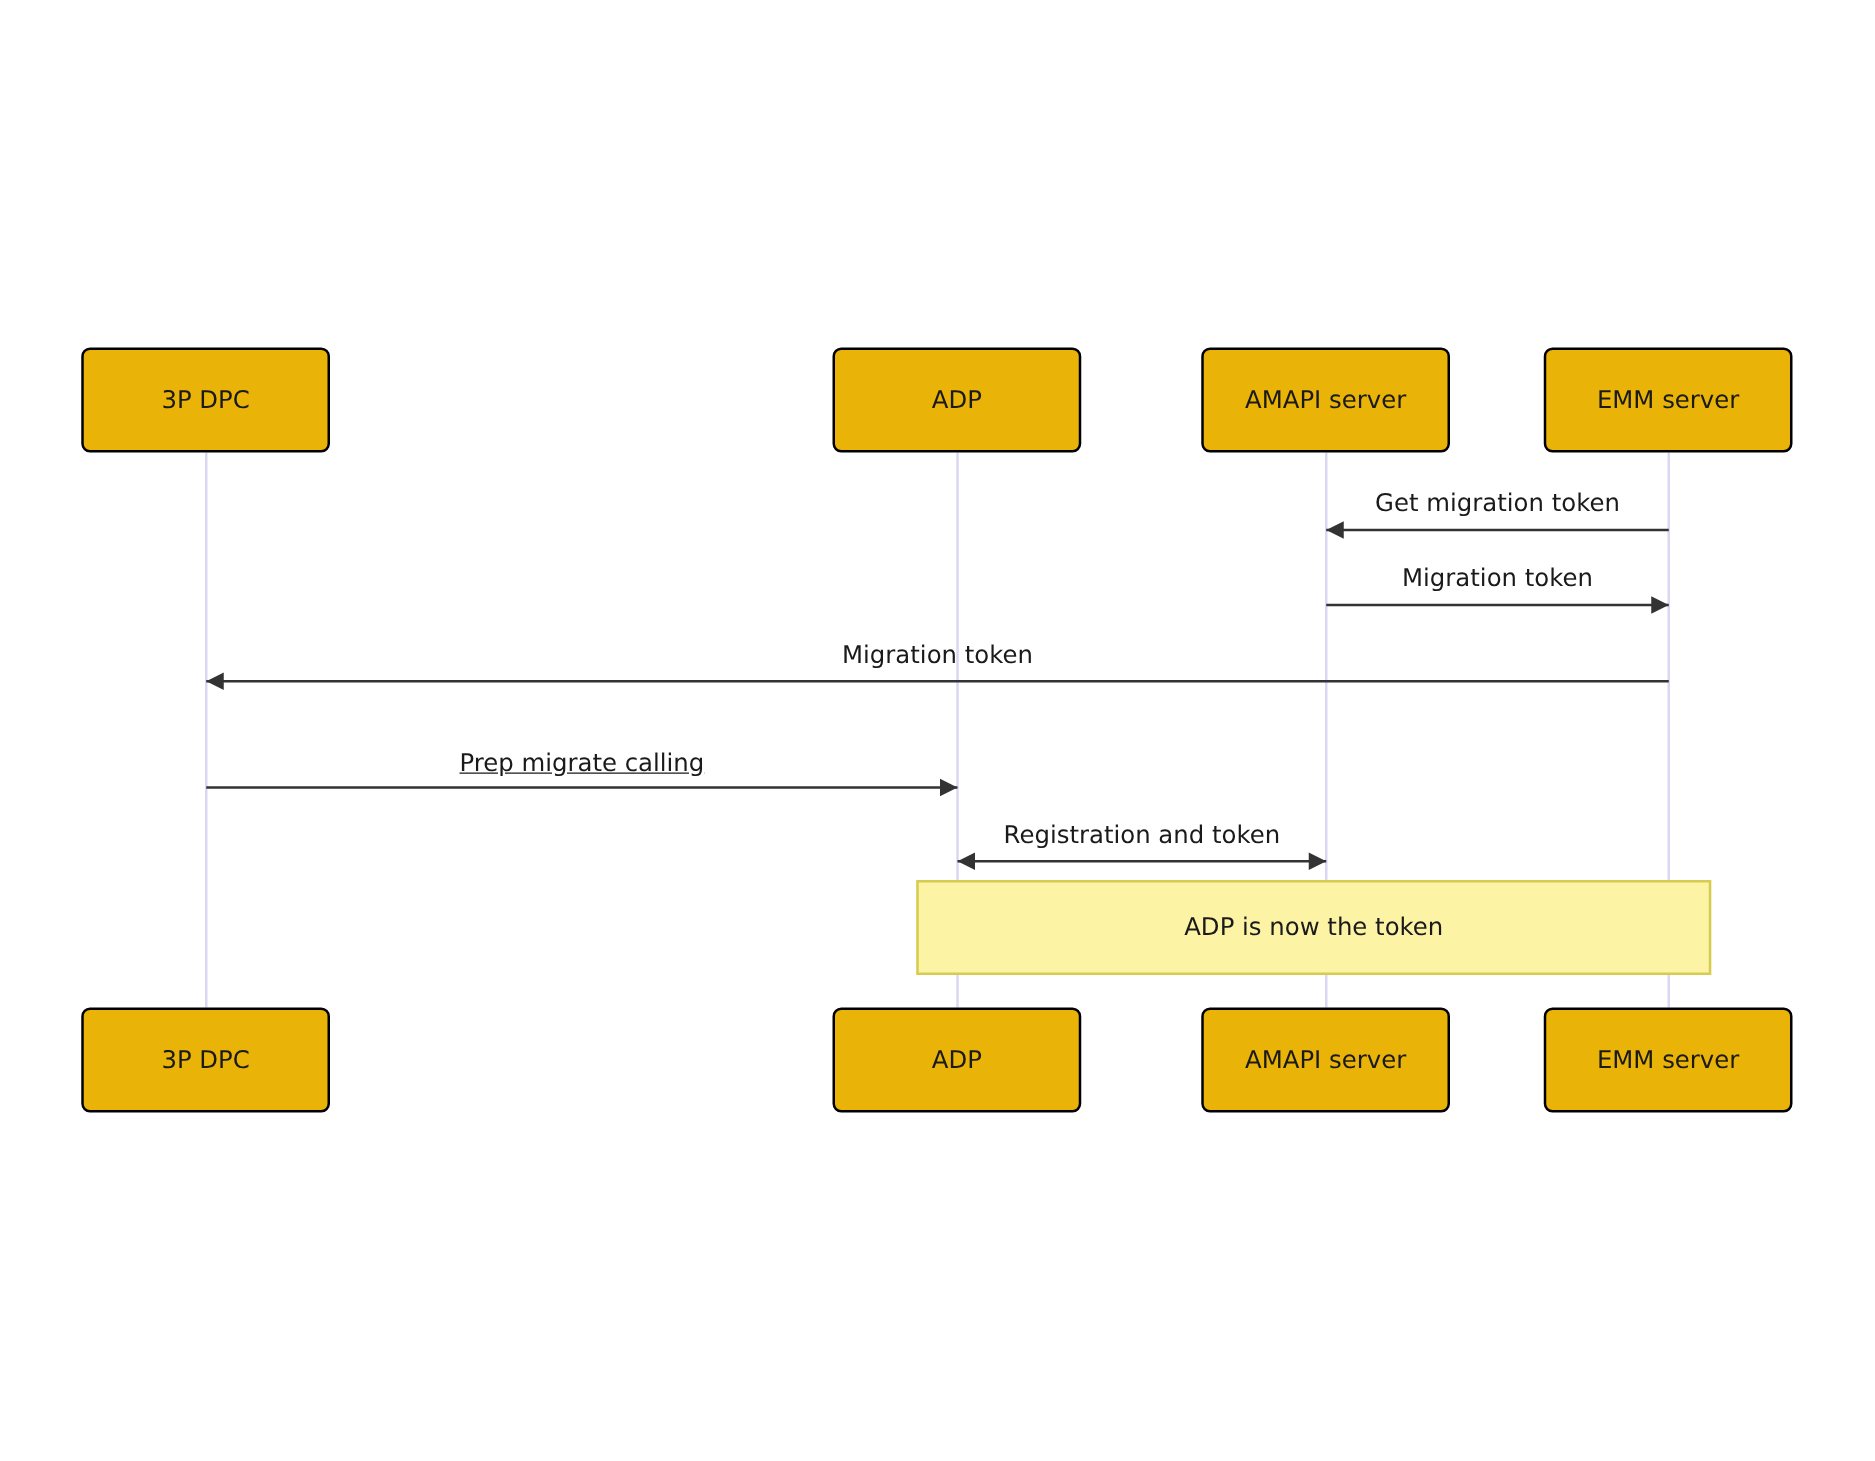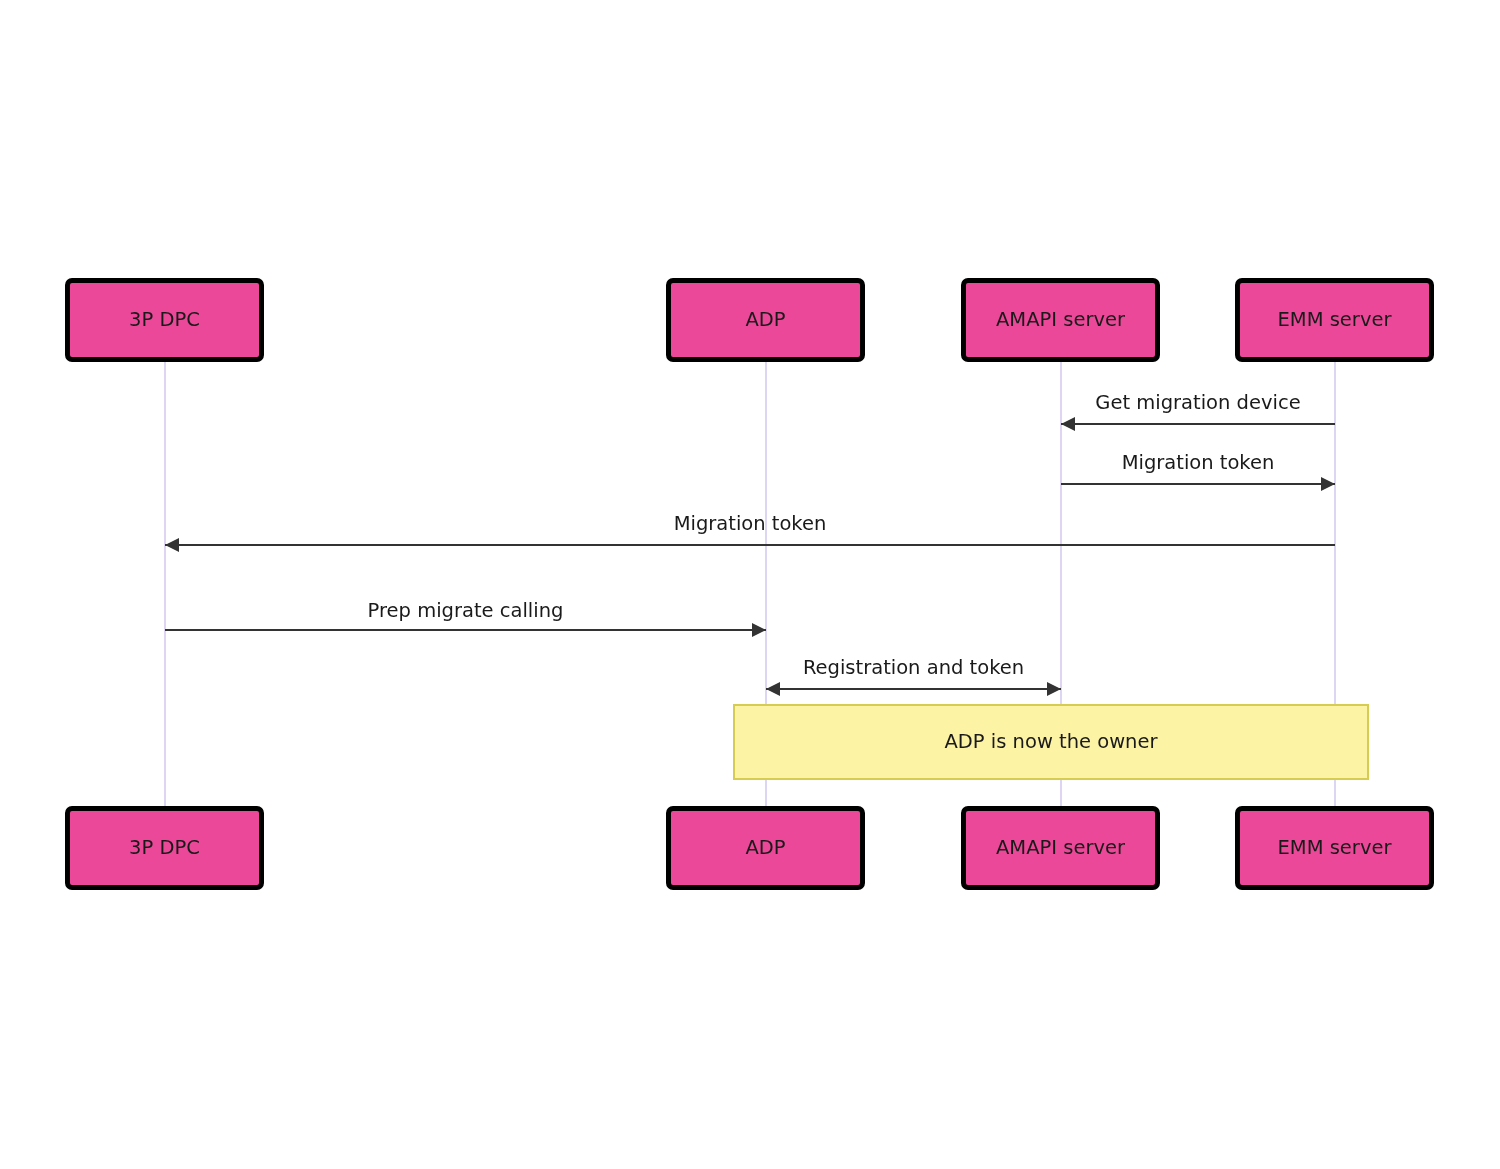--- a/index.html
+++ b/index.html
@@ -22,22 +22,22 @@
     width: 2px;
     background: #ddd6f3;
     top: 362px;
     height: 444px;
   }
   .participant {
     position: absolute;
     width: 199px;
     height: 84px;
     box-sizing: border-box;
-    background: #ec4899;
-    border: 5px solid #000000;
+    background: #eab308;
+    border: 2px solid #000000;
     border-radius: 7px;
     display: flex;
     align-items: center;
     justify-content: center;
   }
   .participant-label {
     font-size: 19.5px;
     color: #1a1a1a;
     line-height: 1.2;
     text-align: center;
@@ -123,21 +123,21 @@
   </div>
   <div class="participant" style="left:961px; top:278px;">
     <span class="participant-label">AMAPI server</span>
   </div>
   <div class="participant" style="left:1235px; top:278px;">
     <span class="participant-label">EMM server</span>
   </div>
 
   <div class="msg" style="left:1061px; width:274px; top:423px;">
     <div class="msg-label">
-      <span>Get migration device</span>
+      <span>Get migration token</span>
     </div>
     <div class="msg-line"></div>
     <div class="arrowhead left"></div>
   </div>
 
   <div class="msg" style="left:1061px; width:274px; top:483px;">
     <div class="msg-label">
       <span>Migration token</span>
     </div>
     <div class="msg-line"></div>
@@ -146,39 +146,39 @@
 
   <div class="msg" style="left:165px; width:1170px; top:544px;">
     <div class="msg-label">
       <span>Migration token</span>
     </div>
     <div class="msg-line"></div>
     <div class="arrowhead left"></div>
   </div>
 
   <div class="msg" style="left:165px; width:601px; top:629px;">
-    <div class="msg-label" style="bottom:6px;">
+    <div class="msg-label" style="bottom:6px;text-decoration:underline;">
       <span>Prep migrate calling</span>
     </div>
     <div class="msg-line"></div>
     <div class="arrowhead right"></div>
   </div>
 
   <div class="msg" style="left:766px; width:295px; top:688px;">
     <div class="msg-label">
       <span>Registration and token</span>
     </div>
     <div class="msg-line"></div>
     <div class="arrowhead left"></div>
     <div class="arrowhead right"></div>
   </div>
 
   <div class="note" style="left:733px; top:704px; width:636px; height:76px;">
     <div class="note-text">
-      <span>ADP is now the owner</span>
+      <span>ADP is now the token</span>
     </div>
   </div>
 
   <div class="participant" style="left:65px; top:806px;">
     <span class="participant-label">3P DPC</span>
   </div>
   <div class="participant" style="left:666px; top:806px;">
     <span class="participant-label">ADP</span>
   </div>
   <div class="participant" style="left:961px; top:806px;">

